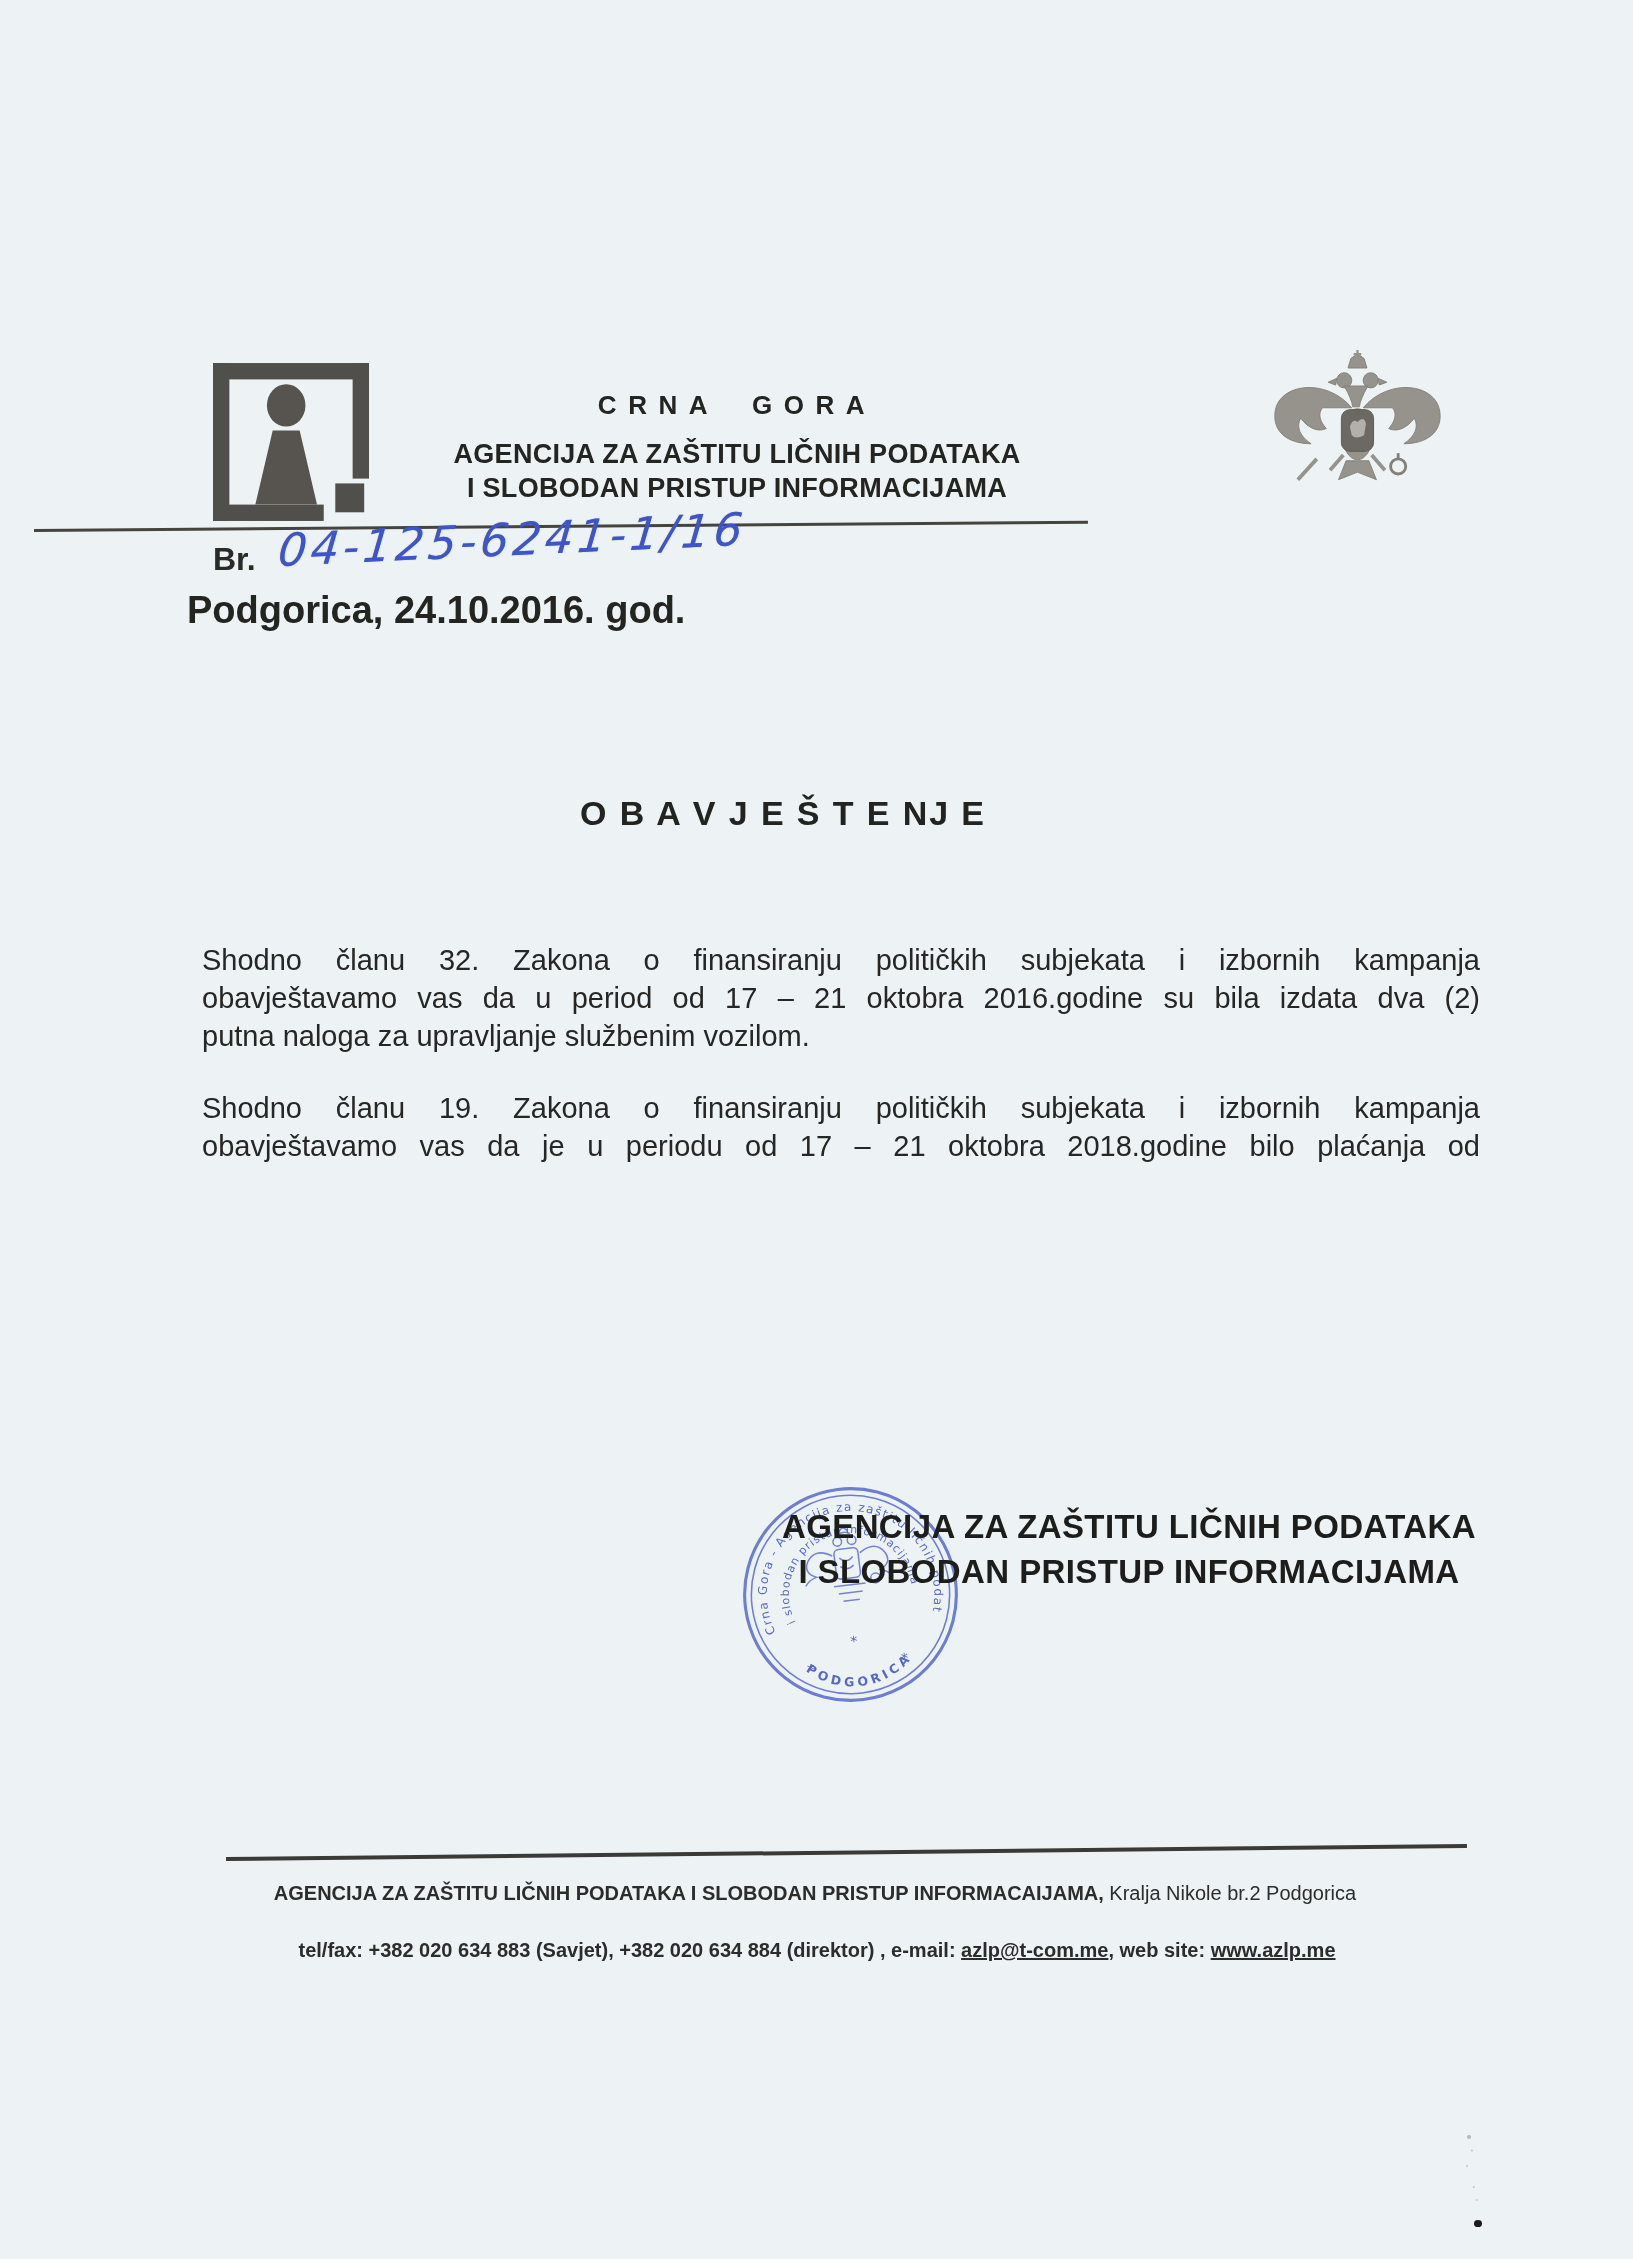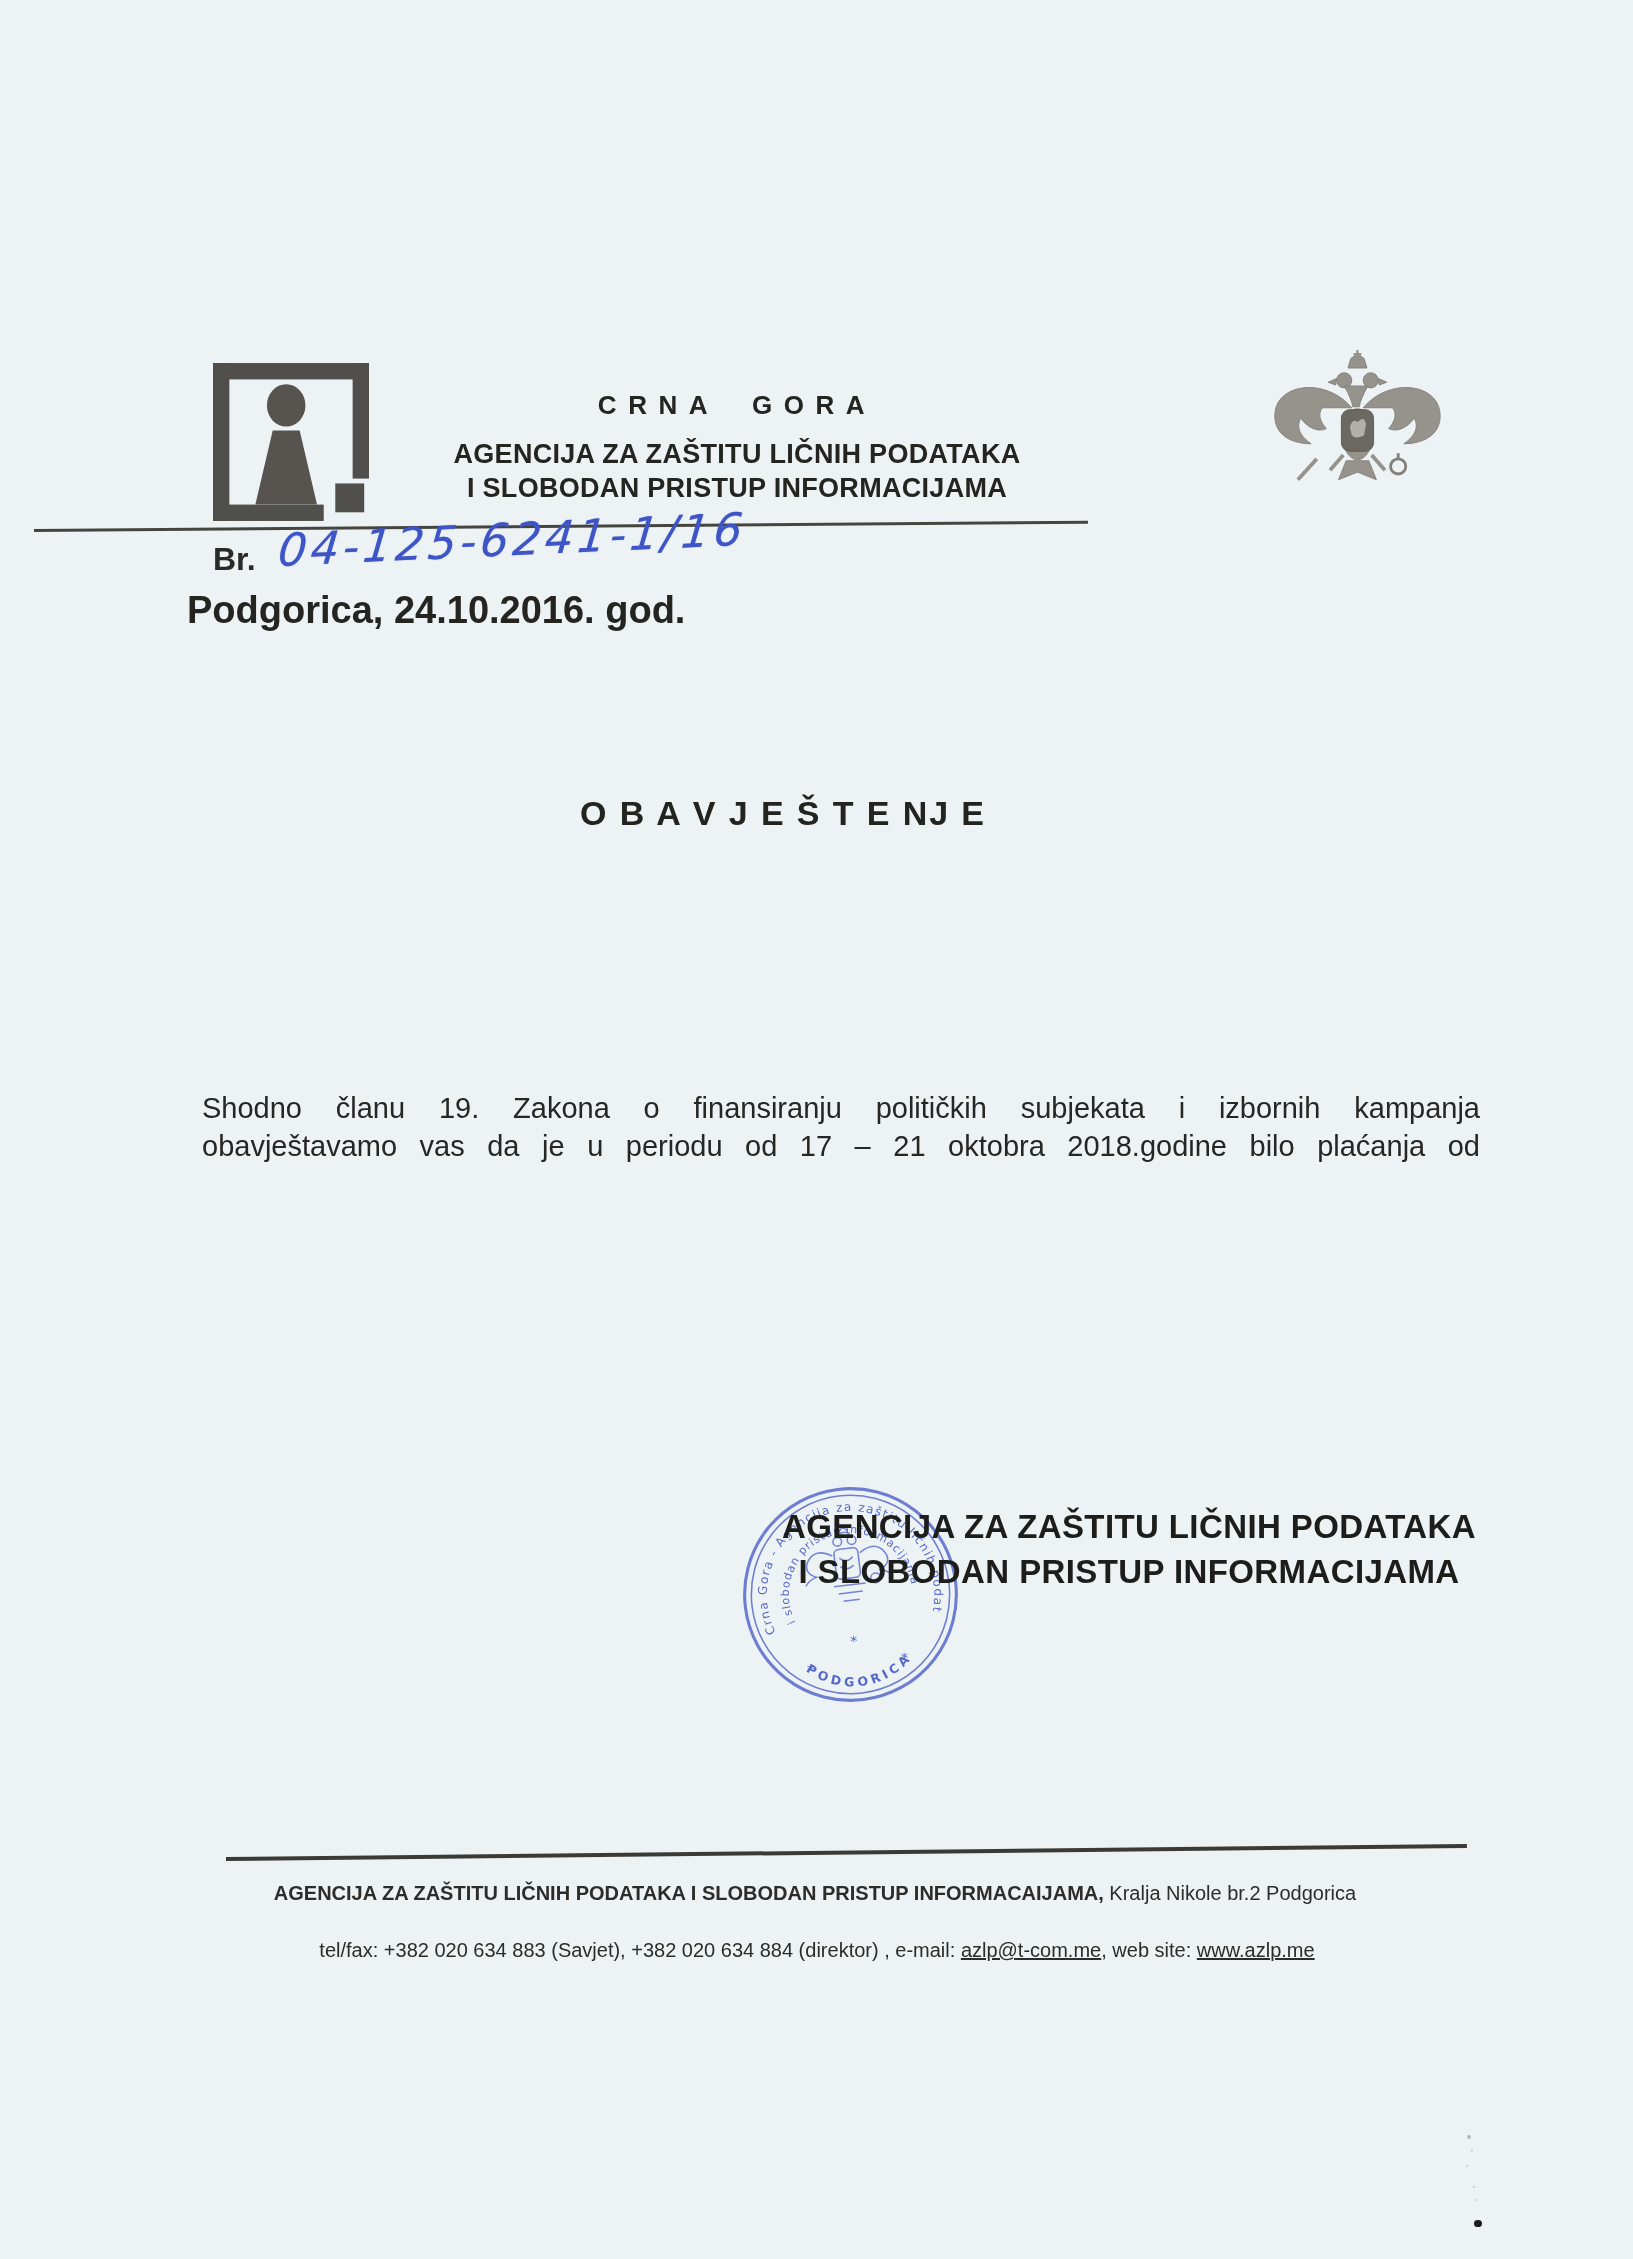--- a/index.html
+++ b/index.html
@@ -61,21 +61,21 @@
   .st-star   { font-size:15px; }
   .signature {
     position:absolute; left:764px; top:1504px; width:730px;
     text-align:center; font-size:33px; font-weight:bold; line-height:45px;
     letter-spacing:0.4px; color:#1d1d1b;
   }
 
   
   .footer-line1 { position:absolute; left:176px; top:1882px; width:1278px; text-align:center; font-size:20px; color:#2c2c2a; }
   .footer-line1 .b { font-weight:bold; }
-  .footer-line2 { position:absolute; left:178px; top:1939px; width:1278px; text-align:center; font-size:20px; color:#2c2c2a; }
+  .footer-line2 { position:absolute; left:178px; top:1939px; width:1278px; text-align:center; font-size:20px; color:#2c2c2a;font-weight:bold; }
   .footer-line2 .u { text-decoration:underline; }
 
   
   .artifact-dot {
     position:absolute; left:1474px; top:2220px; width:7.7px; height:6.7px;
     background:#1c1c1c; border-radius:50%;
   }
   .artifact-smudge {
     position:absolute; left:1467px; top:2135px; width:3.8px; height:3.8px;
     background:rgba(110,115,125,.45); border-radius:50%;
@@ -131,20 +131,25 @@
   </svg>
 
   <div class="rule rule-header"></div>
 
   <div class="ref-label">Br.</div>
   <div class="ref-hand">04-125-6241-1/16</div>
   <div class="place-date">Podgorica, 24.10.2016. god.</div>
 
   <div class="title">O B A V J E Š T E NJ E</div>
 
+  <div class="para p1">
+    <div class="line j">Shodno članu 32. Zakona o finansiranju političkih subjekata i izbornih kampanja</div>
+    <div class="line j">obavještavamo vas da u period od 17 – 21 oktobra 2016.godine su bila izdata dva (2)</div>
+    <div class="line">putna naloga za upravljanje službenim vozilom.</div>
+  </div>
   <div class="para p2">
     <div class="line j">Shodno članu 19. Zakona o finansiranju političkih subjekata i izbornih kampanja</div>
     <div class="line j">obavještavamo vas da je u periodu od 17 – 21 oktobra 2018.godine bilo plaćanja od</div>
   </div>
 
   <svg class="stamp" viewBox="0 0 240 240" aria-hidden="true">
     <defs>
       <path id="arcOuter" d="M38.2,149.8 A87,87 0 1 1 201.8,149.8"></path>
       <path id="arcInner" d="M59.8,141.9 A64,64 0 1 1 180.2,141.9"></path>
       <path id="arcBottom" d="M46,166 A80,80 0 0 0 194,166"></path>

